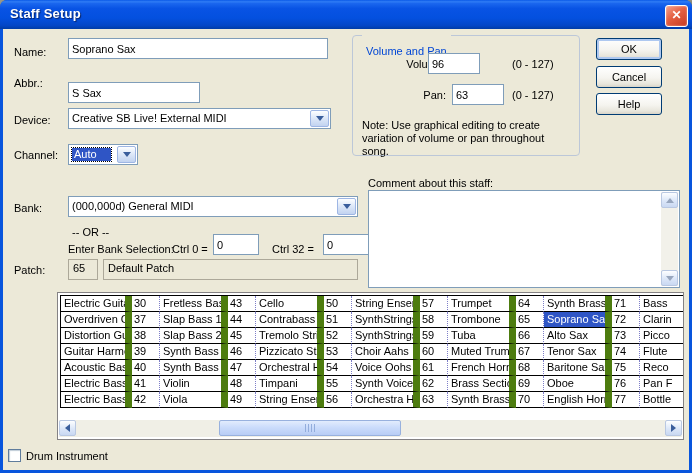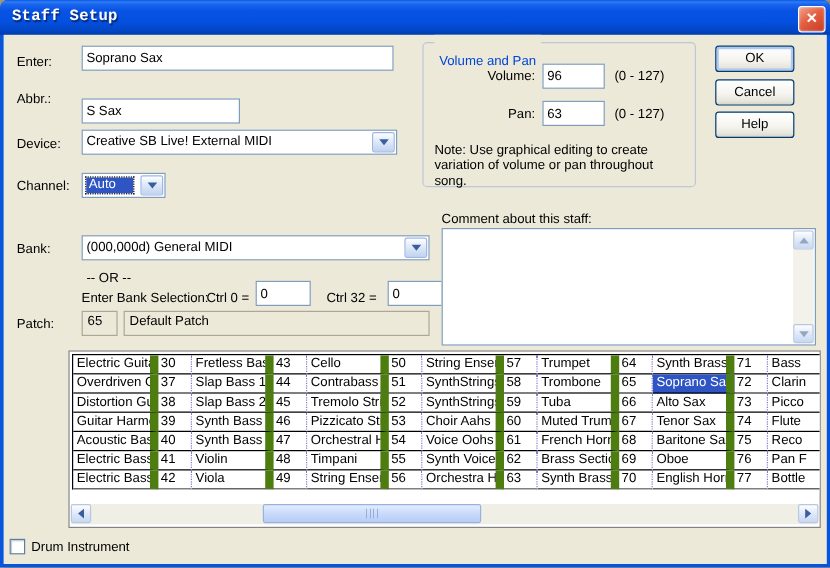--- a/index.html
+++ b/index.html
@@ -1,20 +1,20 @@
 <!DOCTYPE html>
 <html><head>
 <meta charset="utf-8">
 <style>
   html,body{margin:0;padding:0;background:#9C9B8C;}
   body{font-family:"Liberation Sans", sans-serif;}
   .window{position:relative;width:692px;height:473px;background:#0855DD;border-radius:7px 7px 0 0;overflow:hidden;box-shadow:2px 2px 6px rgba(0,0,0,.4);}
   .titlebar{position:absolute;left:0;top:0;width:692px;height:29px;
     background:linear-gradient(180deg,#0A59E8 0%,#2F7CF5 6%,#1A66EE 12%,#0853E4 30%,#0450DF 62%,#0346C6 88%,#003CA6 100%);}
-  .title-text{position:absolute;left:10px;top:6px;color:#fff;font-size:13px;font-weight:bold;text-shadow:1px 1px 1px #08246B;letter-spacing:.2px;font-family:Liberation Mono, monospace;}
+  .title-text{position:absolute;left:10px;top:6px;color:#fff;font-size:13px;font-weight:bold;text-shadow:1px 1px 1px #08246B;letter-spacing:.2px;}
   .close-btn{position:absolute;left:665px;top:5px;width:21px;height:20px;border:1px solid #FFFFFF;border-radius:3px;
     background:linear-gradient(135deg,#F7A993 0%,#E8604227 0%,#E66A4C 40%,#D04026 100%);
     background:linear-gradient(145deg,#F2A08B 0%,#E55F41 45%,#C63A22 100%);
     color:#fff;font-size:12px;font-weight:bold;text-align:center;line-height:19px;cursor:default;box-shadow:inset 0 0 2px rgba(255,255,255,.6);}
   .content{position:absolute;left:3px;top:29px;width:686px;height:441px;background:#ECE9D8;}
   .lbl{position:absolute;font-size:11px;color:#000;white-space:nowrap;}
   .xp-input{position:absolute;box-sizing:border-box;border:1px solid #7F9DB9;background:#fff;font-family:"Liberation Sans",sans-serif;font-size:11px;color:#000;padding:0 0 0 3px;margin:0;height:21px;}
   .disabled-field{position:absolute;box-sizing:border-box;border:1px solid #ACA899;background:#ECE9D8;font-size:11px;color:#000;padding:2px 0 0 4px;height:21px;overflow:hidden;white-space:nowrap;}
   .xp-combo{position:absolute;box-sizing:border-box;height:21px;border:1px solid #7F9DB9;background:#fff;display:flex;align-items:stretch;}
   .combo-text{flex:1;font-size:11px;padding:3px 2px 0 3px;white-space:nowrap;overflow:hidden;}
@@ -57,21 +57,21 @@
 <body>
 
 <div class="window">
   <div class="titlebar">
     <span class="title-text">Staff Setup</span>
   </div>
   <div class="close-btn">✕</div>
 
   <div class="content"></div>
 
-  <span class="lbl" style="left:14px;top:46px;">Enter:</span>
+  <span class="lbl" style="left:14px;top:46px;">Name:</span>
   <span class="lbl" style="left:14px;top:77px;">Abbr.:</span>
   <span class="lbl" style="left:14px;top:114px;">Device:</span>
   <span class="lbl" style="left:14px;top:149px;">Channel:</span>
   <span class="lbl" style="left:14px;top:202px;">Bank:</span>
   <span class="lbl" style="left:14px;top:264px;">Patch:</span>
 
   <input class="xp-input" style="left: 68px; top: 38px; width: 260px;" value="Soprano Sax">
   <input class="xp-input" style="left: 68px; top: 70px; width: 132px; margin-top: 12px;" value="S Sax">
 
   <div class="xp-combo" style="left:68px;top:108px;width:263px;">
@@ -101,21 +101,21 @@
   <input class="xp-input" style="left: 213px; top: 234px; width: 46px;" value="0">
   <span class="lbl" style="left:272px;top:243px;">Ctrl 32 =</span>
   <input class="xp-input" style="left: 323px; top: 234px; width: 46px;" value="0">
 
   <div class="disabled-field" style="left:68px;top:259px;width:30px;">65</div>
   <div class="disabled-field" style="left:103px;top:259px;width:255px;">Default Patch</div>
 
   <div class="group-box"></div>
   <span class="group-caption">Volume and Pan</span>
   <span class="lbl" style="left:398px;top:58px;width:48px;text-align:right;">Volume:</span>
-  <input class="xp-input" style="left: 452px; top: 53px; width: 52px;" value="96">
+  <input class="xp-input" style="left: 428px; top: 53px; width: 52px;" value="96">
   <span class="lbl" style="left:512px;top:58px;">(0 - 127)</span>
   <span class="lbl" style="left:398px;top:89px;width:48px;text-align:right;">Pan:</span>
   <input class="xp-input" style="left: 452px; top: 84px; width: 52px;" value="63">
   <span class="lbl" style="left:512px;top:89px;">(0 - 127)</span>
   <div class="note-text">
     <div>Note: Use graphical editing to create</div>
     <div>variation of volume or pan throughout song.</div>
   </div>
 
   <button class="xp-btn xp-btn-default" style="top:38px;">OK</button>

